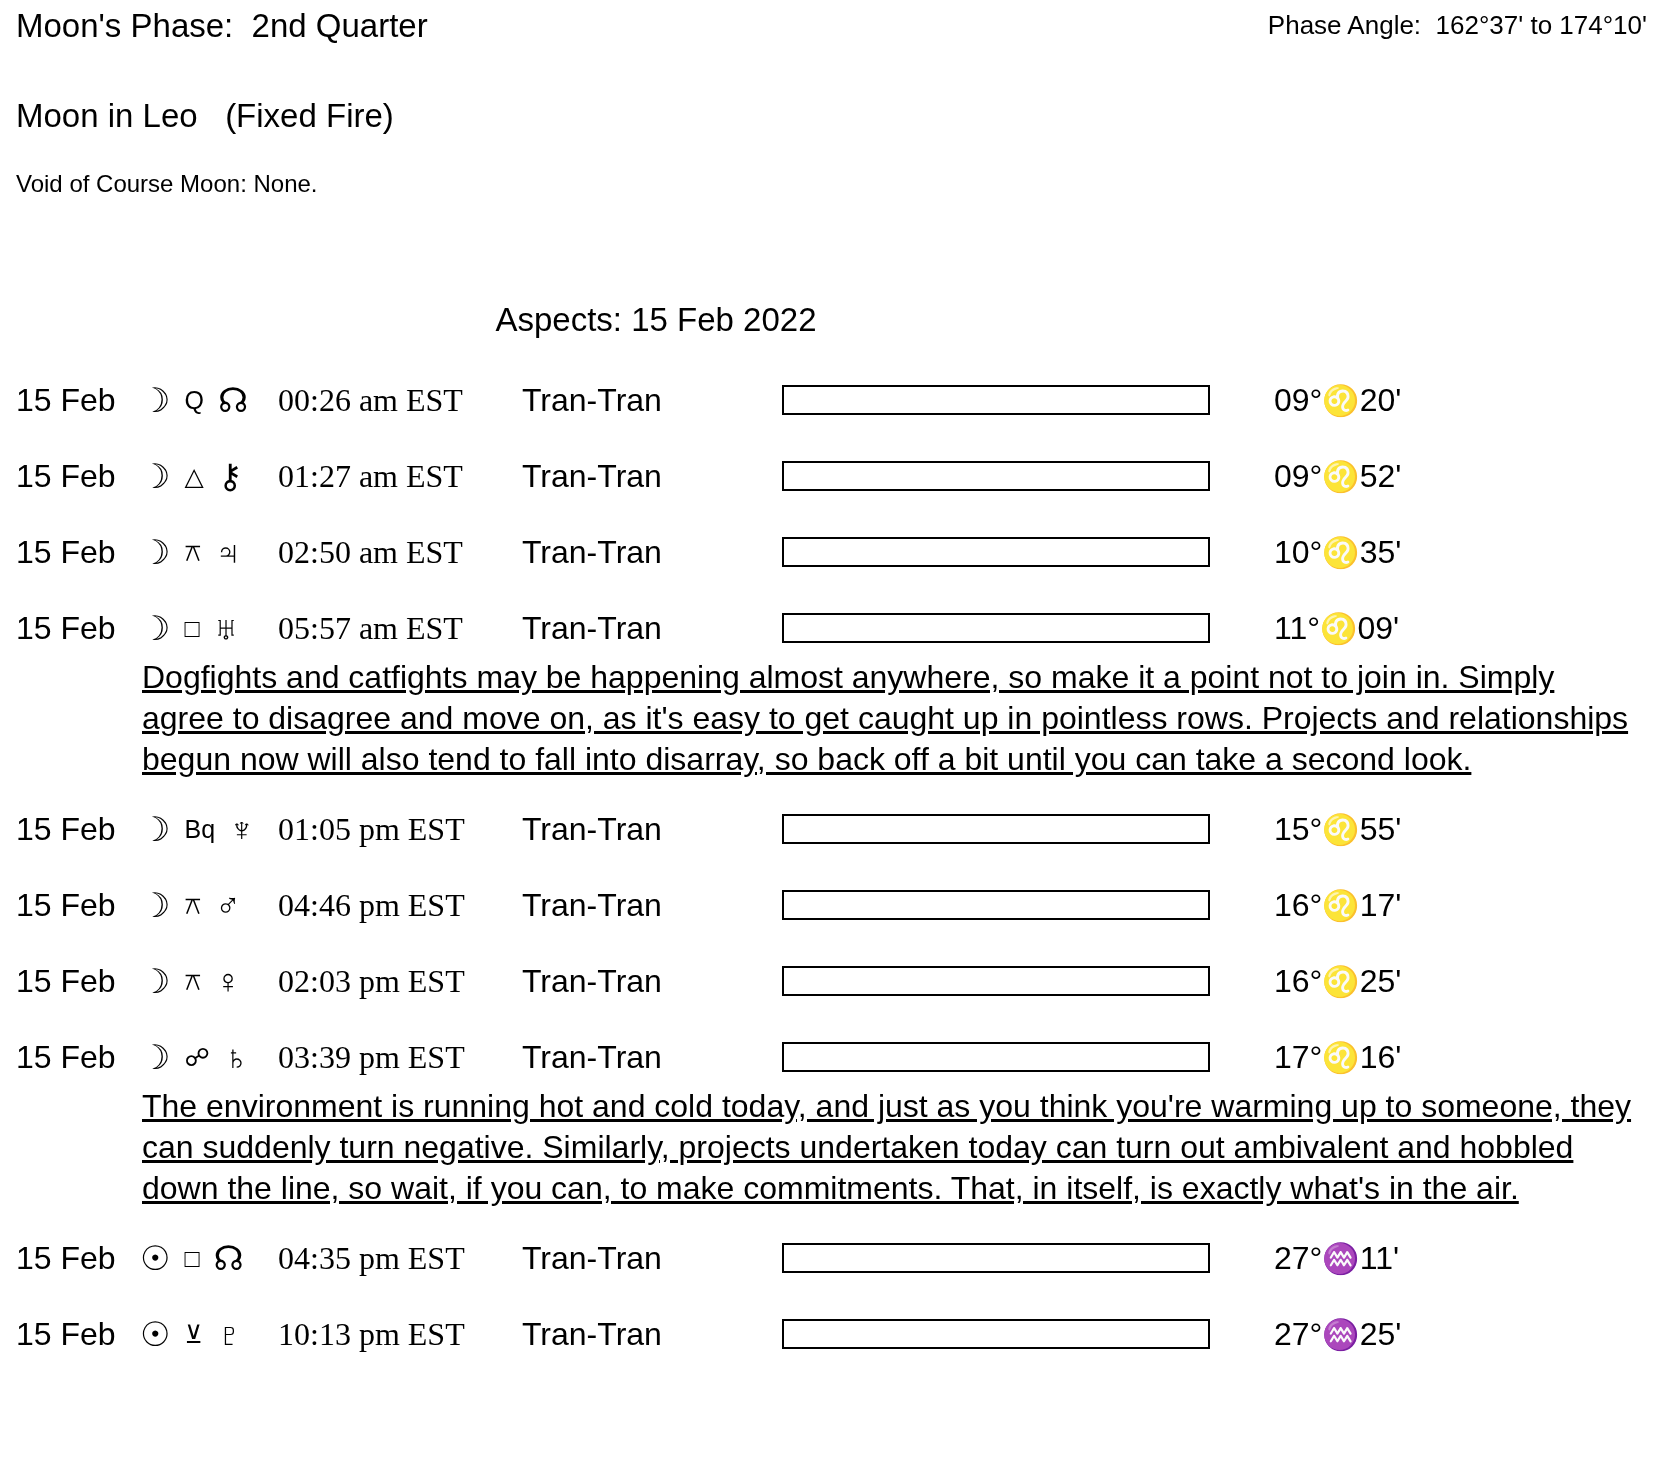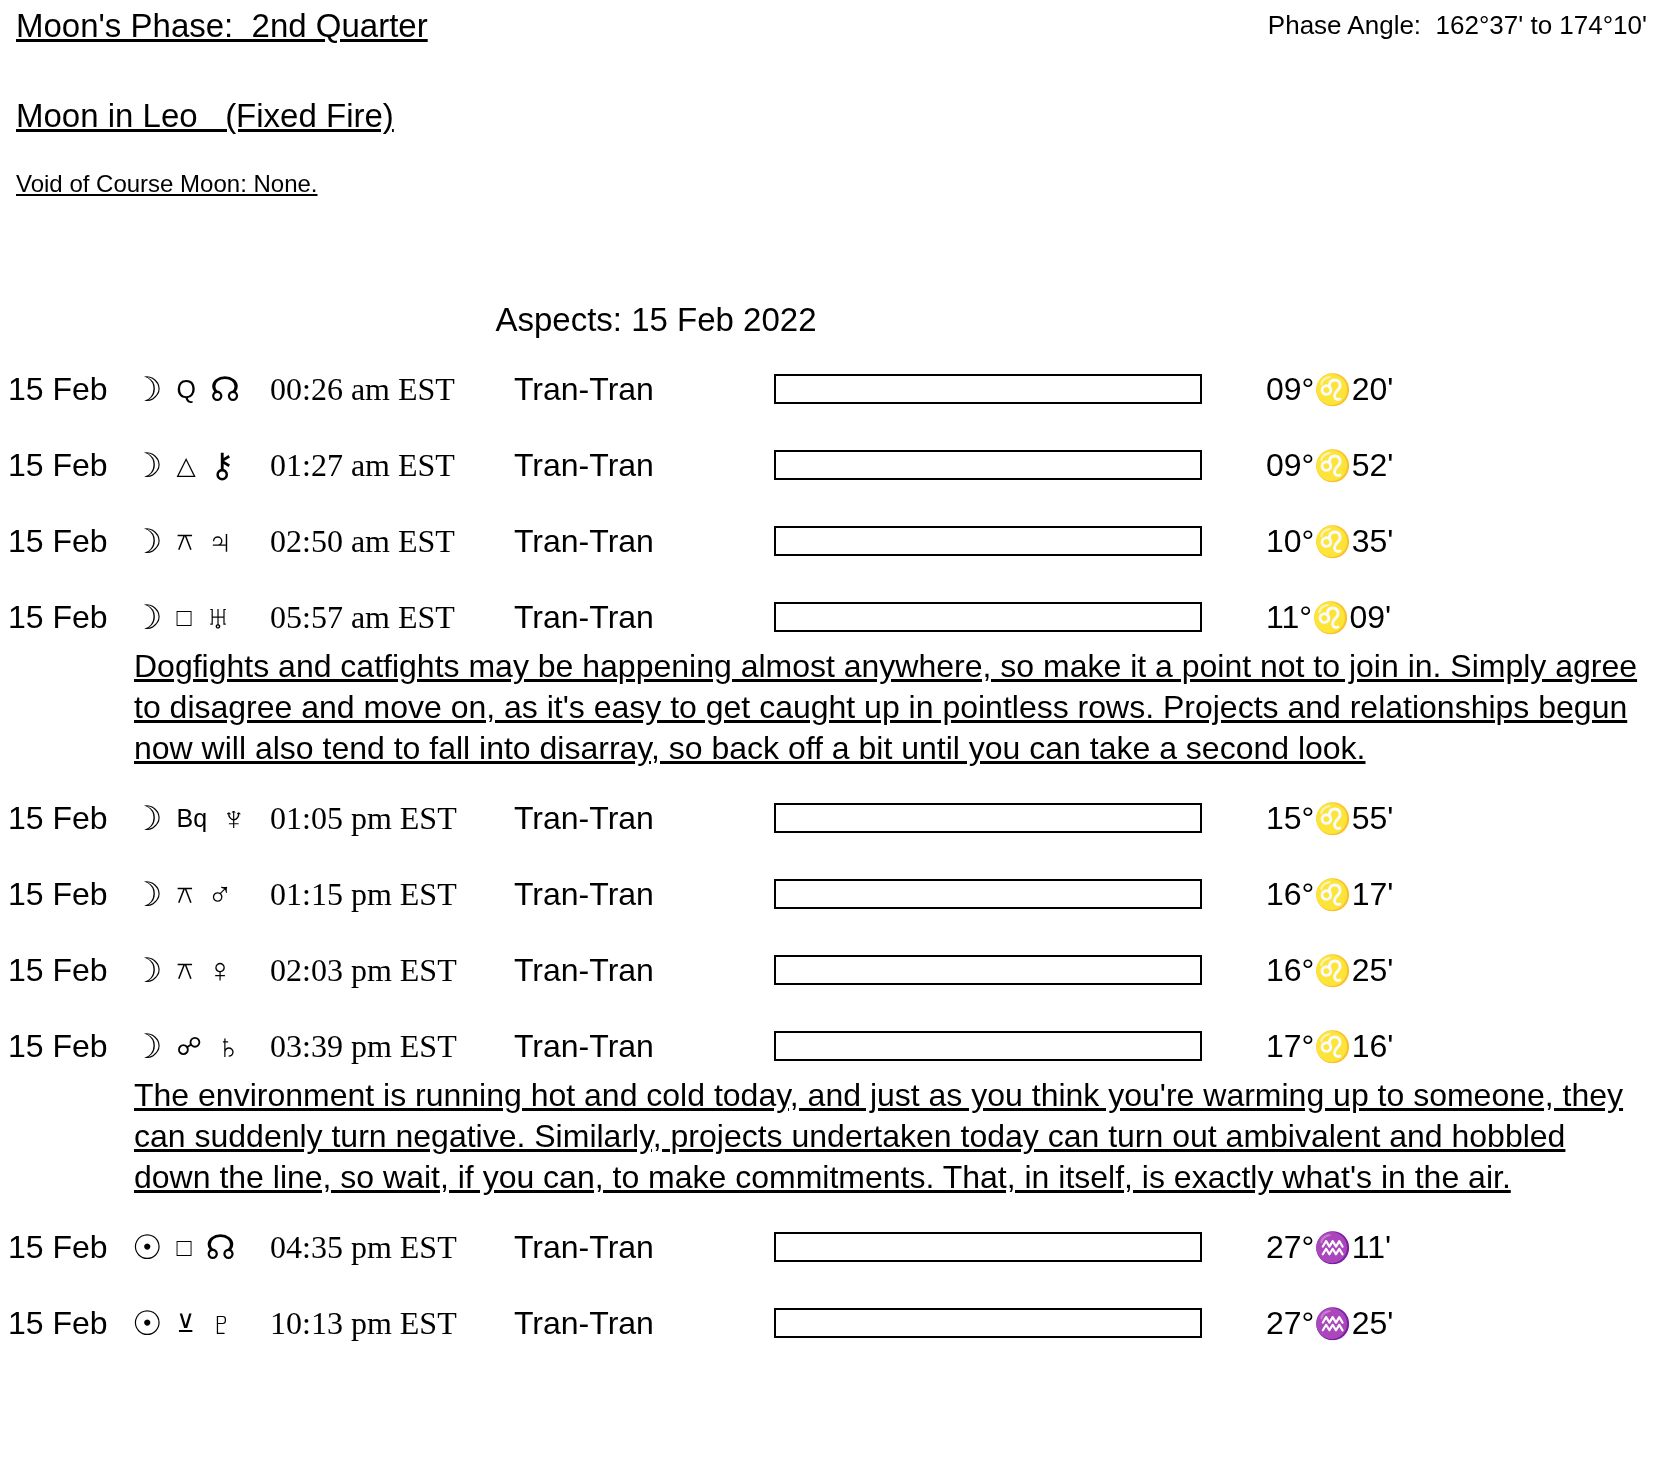--- a/index.html
+++ b/index.html
@@ -20,21 +20,20 @@
     width: 1672px;
     height: 1482px;
     padding: 0;
     box-sizing: border-box;
   }
 
   
   .header {
     position: relative;
     padding: 6px 16px 0 16px;
-    text-decoration: underline;
   }
   .header-row {
     position: relative;
     height: 62px;
   }
   .phase-line {
     font-size: 33px;
     line-height: 40px;
     white-space: pre;
   }
@@ -64,22 +63,22 @@
     text-align: center;
     font-size: 33px;
     line-height: 40px;
     margin-top: 96px;
     margin-left: -360px;
     white-space: pre;
   }
 
   
   .aspect-list {
-    margin-top: 24px;
-    padding: 0 8px;
+    margin-top: 35px;
+    padding: 0 16px;
   }
   .aspect-row {
     display: flex;
     align-items: center;
     height: 50px;
     margin-bottom: 26px;
     position: relative;
   }
   .aspect-row.with-text {
     margin-bottom: 4px;
@@ -262,21 +261,21 @@
       <span class="col-pos"><span>15°</span><span class="sign">♌</span><span>55'</span></span>
     </div>
 
     <div class="aspect-row">
       <span class="col-date">15 Feb</span>
       <span class="col-glyphs">
         <span class="glyph">☽</span>
         <span class="glyph small">⚻</span>
         <span class="glyph">♂</span>
       </span>
-      <span class="col-time">01:15 pm EST</span>
+      <span class="col-time">04:46 pm EST</span>
       <span class="col-type">Tran-Tran</span>
       <span class="col-bar">
         <span class="bar-outer">
           <span class="bar-fill" style="width:11%;background:#b5ddd4;"></span>
         </span>
       </span>
       <span class="col-pos"><span>16°</span><span class="sign">♌</span><span>17'</span></span>
     </div>
 
     <div class="aspect-row">

